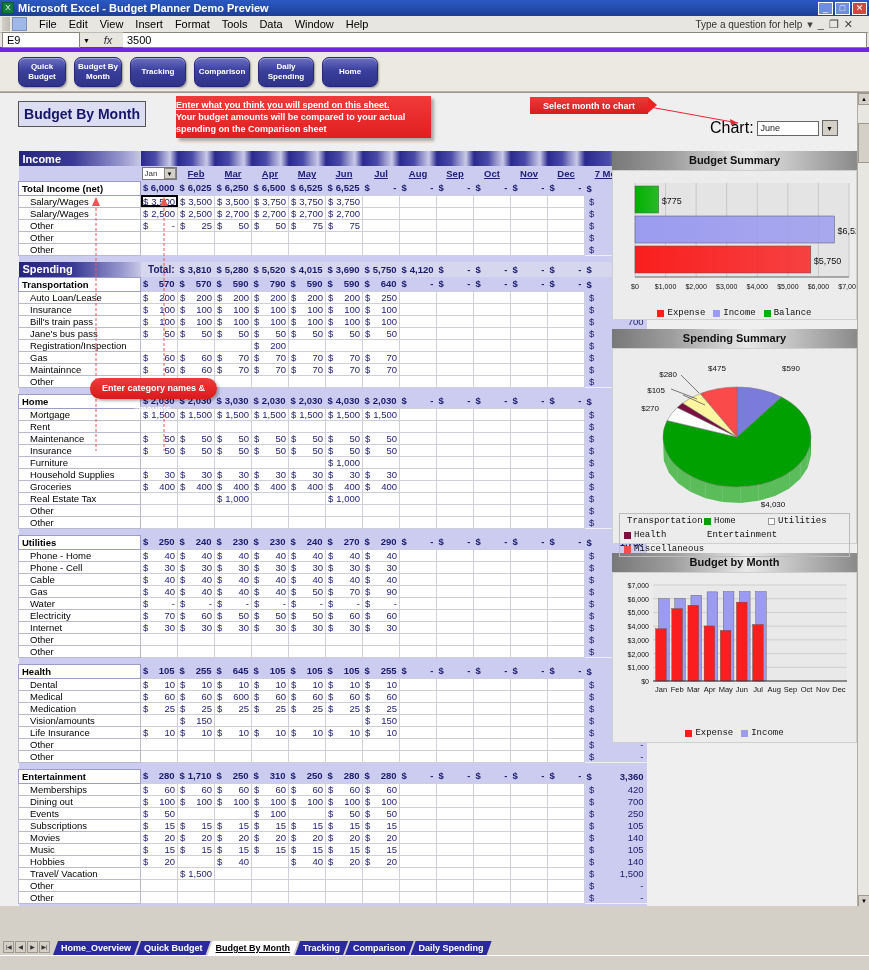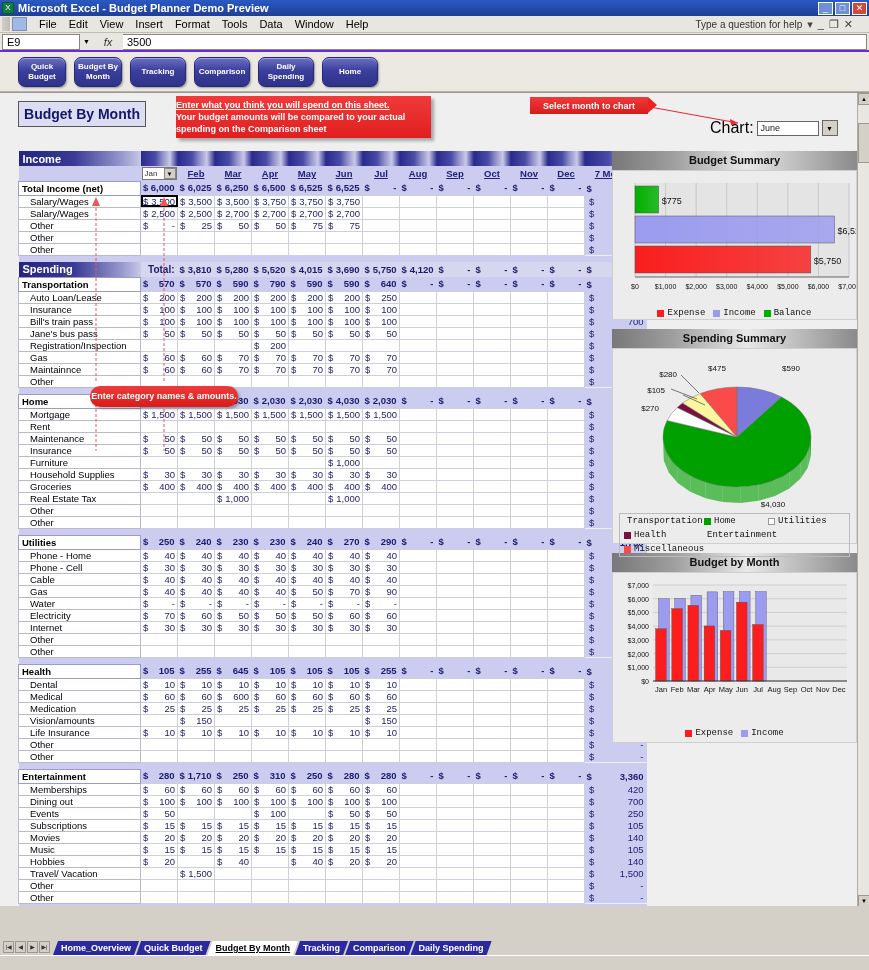--- a/index.html
+++ b/index.html
@@ -36,21 +36,21 @@
     display:flex;align-items:center;padding-left:2px;
   }
   .menu-grip { width:8px;height:14px;background:linear-gradient(90deg,#d4d0c8,#bfbbb3); margin-right:2px;}
   .mb-icon { width:15px;height:14px;background:#9fb8e8;border:1px solid #7a91bb;margin-right:6px; }
   .menubar .mi { padding:1px 6px; font-size:11px; color:#000; }
   .menubar .right { margin-left:auto; display:flex; align-items:center; gap:5px; padding-right:16px; font-size:10px; color:#333;}
   .menubar .right .sm { color:#444; font-size:11px; }
 
   
   .formulabar {
-    height:19px;background:#e8e6e0;border-bottom:2px solid #6d28d9;
+    height:19px;background:#e8e6e0;border-bottom:5px solid #6d28d9;
     display:flex;align-items:center;padding:0 2px;
   }
   .namebox {
     width:78px;height:16px;background:#fff;border:1px solid #8a867e;
     display:flex;align-items:center;padding-left:4px;font-size:11px;
   }
   .namebox .nb-txt { flex:1; }
   .dropcaret { width:13px;height:14px;display:flex;align-items:center;justify-content:center;font-size:7px;color:#000;}
   .fxlabel { width:30px;text-align:center;font-style:italic;font-size:11px;color:#333; }
   .fx-input { flex:1;height:16px;background:#fff;border:1px solid #8a867e;border-left:none;padding-left:4px;line-height:14px;font-size:11px; }
@@ -167,24 +167,24 @@
     background:#ccccf0;border:none;text-align:right;padding-right:3px;color:#1b1b6e;
   }
   tr.drow td.tot .dl { float:left; padding-left:4px; }
   tr.sec-hdr td.num .dl { float:left; padding-left:2px; }
   tr.spacer td { height:7px; background:#ccccf0; border:none; }
 
   .inp-sel { outline:2px solid #000; outline-offset:-2px; }
 
   
   .callout2 {
-    position:absolute;left:72px;top:227px;width:148px;height:21px;
+    position:absolute;left:72px;top:227px;width:127px;height:21px;
     background:linear-gradient(#f03a3a,#d81b1b);border-radius:10px;
     color:#fff;font-size:9px;font-weight:bold;text-align:center;line-height:21px;
-    box-shadow:2px 2px 3px rgba(0,0,0,.3);z-index:6;margin-top:8px;
+    box-shadow:2px 2px 3px rgba(0,0,0,.3);z-index:6;
   }
 
   
   .charts { position:absolute; left:612px; top:58px; width:245px; }
   .chart-card { background:#efefef; margin-bottom:9px; }
   .chart-title {
     height:19px;background:linear-gradient(90deg,#787878,#9e9e9e 25%,#e8e8e8 55%,#b4b4b4 80%,#8a8a8a);
     color:#111;font-size:11px;font-weight:bold;text-align:center;line-height:19px;
   }
   .chart-body { background:#ececec;border:1px solid #cfcfcf;position:relative; }

